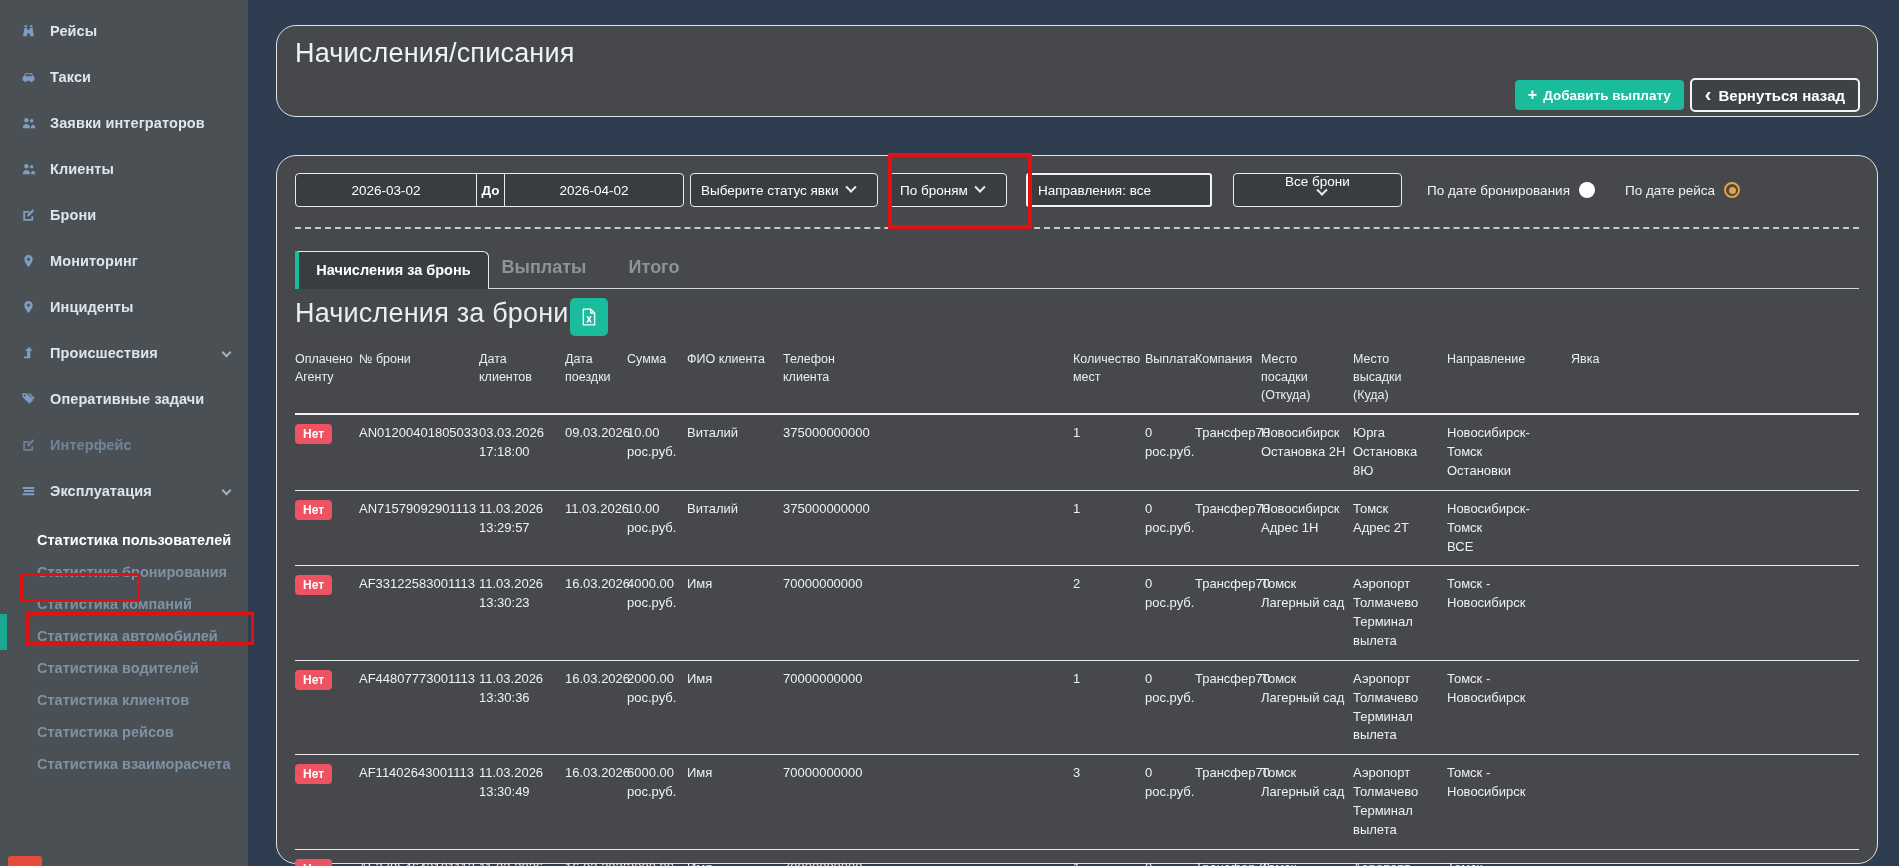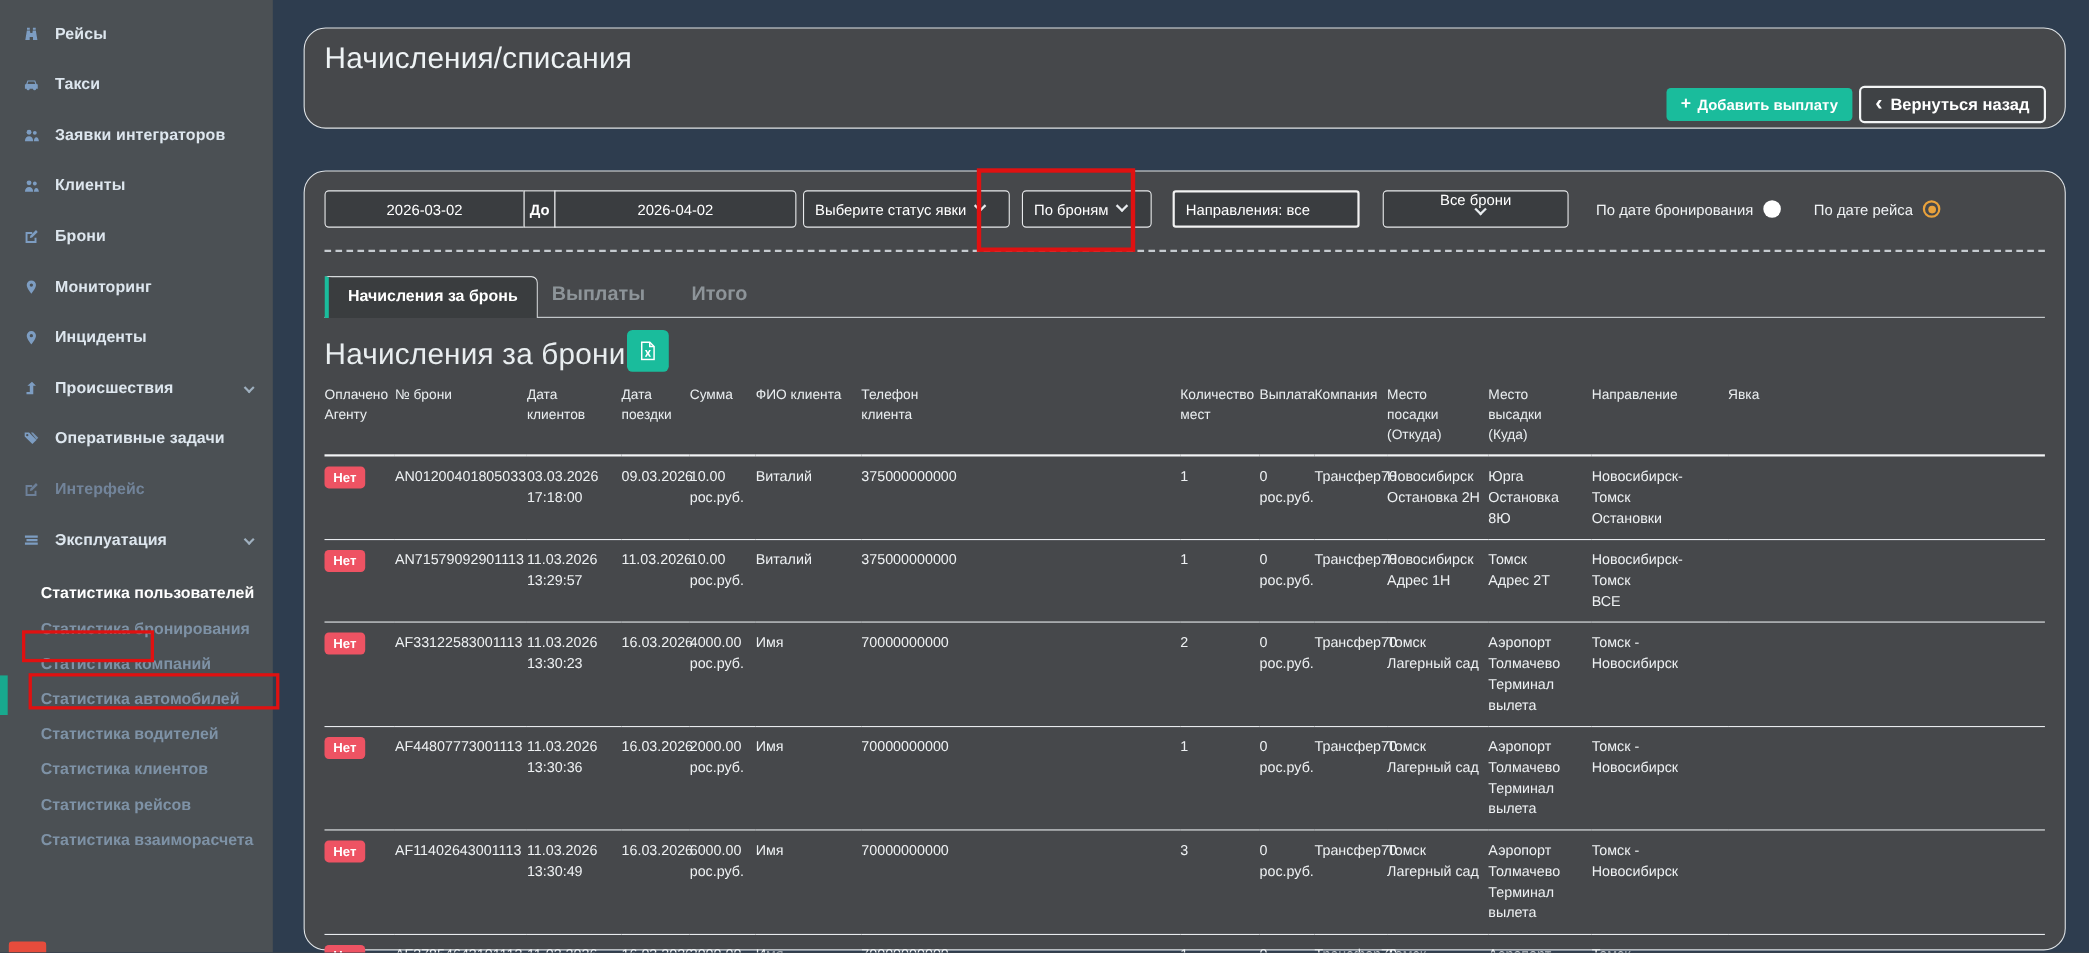--- a/index.html
+++ b/index.html
@@ -60,29 +60,29 @@
   .card-body { top:155px; height:709px; padding:17px 18px; }
 
   
   .filters { display:flex; align-items:center; height:34px; }
   .ctl {
     height:34px; background:#3a3d40; border:1px solid #e8eaec; color:#fff;
     font-family:inherit; font-size:13.5px;
   }
   .date-input { width:182px; text-align:center; border-radius:4px 0 0 4px; }
   .date-sep { width:29px; display:flex; align-items:center; justify-content:center; font-weight:700; margin-left:-1px; }
-  .date-input2 { width:220px; text-align:center; border-radius:0 4px 4px 0; margin-left:-1px; }
+  .date-input2 { width:180px; text-align:center; border-radius:0 4px 4px 0; margin-left:-1px; }
   .sel {
     display:flex; align-items:center; 
     padding:0 10px; border-radius:4px; cursor:pointer;
   }
   .sel .sel-chev { width:8px; height:8px; border-right:2px solid #e8ecef; border-bottom:2px solid #e8ecef; transform:rotate(45deg) translate(-2px,-2px); flex:none; margin-left:8px; }
   .sel-status { width:188px; margin-left:6px; }
   .sel-mode { width:118px; margin-left:11px; }
-  .dir-filter { width:170px; margin-left:19px; border-width:2px; border-color:#f2f2f2; display:flex; align-items:center; padding:0 10px; border-radius:3px; cursor:pointer; }
+  .dir-filter { width:186px; margin-left:19px; border-width:2px; border-color:#f2f2f2; display:flex; align-items:center; padding:0 10px; border-radius:3px; cursor:pointer; }
   .sel-bookings { width:169px; margin-left:21px;flex-direction:column; }
   .radio-group { display:flex; align-items:center; margin-left:25px; cursor:pointer; }
   .radio-group.second { margin-left:30px; }
   .radio-label { font-size:13.5px; color:#f0f3f5; }
   .radio-plain { width:16px; height:16px; border-radius:50%; background:#ffffff; margin-left:9px; flex:none; }
   .radio-sel { width:16px; height:16px; border-radius:50%; border:2px solid #e9a23c; margin-left:9px;
     display:inline-flex; align-items:center; justify-content:center; flex:none; }
   .radio-sel::after { content:""; width:7px; height:7px; border-radius:50%; background:#e9a23c; }
 
   .dashed-divider { margin-top:20px; border-top:2px dashed #c6cbd0; }
@@ -91,21 +91,21 @@
   .tab-strip { margin-top:21px; display:flex; align-items:flex-end; border-bottom:1px solid #cfd4d8; height:39px; }
   .tab { min-width:110px; text-align:center; font-size:18px; color:#8d9499; font-weight:700;
     padding:10px 0; cursor:pointer; }
   .tab.active {
     width:194px; min-width:194px; background:#3a3d3f; border:1px solid #e6e9eb; border-bottom:none;
     border-left:4px solid #1abc9c; border-radius:0 6px 0 0;
     color:#fff; font-weight:700; font-size:14.5px; margin-bottom:-1px; padding:10px 0 11px 0;
   }
 
   
-  .section-head { display:flex; align-items:flex-end; gap:1px; margin-top:9px; height:40px; }
+  .section-head { display:flex; align-items:flex-start; gap:1px; margin-top:9px; height:40px; }
   .section-title { font-size:27px; font-weight:300; color:#e9eef0; letter-spacing:.2px; }
   .btn-export { width:38px; height:38px; background:#1abc9c; border:none; border-radius:5px; cursor:pointer;
     display:inline-flex; align-items:center; justify-content:center; }
 
   
   table.grid { width:1564px; table-layout:fixed; border-collapse:collapse; margin-top:8px; }
   .grid th {
     text-align:left; vertical-align:top; font-size:12.5px; font-weight:400; color:#eaeef0;
     line-height:1.45; padding:4px 6px 9px 0; border-bottom:2px solid #f2f4f6; white-space:pre-line;
   }

